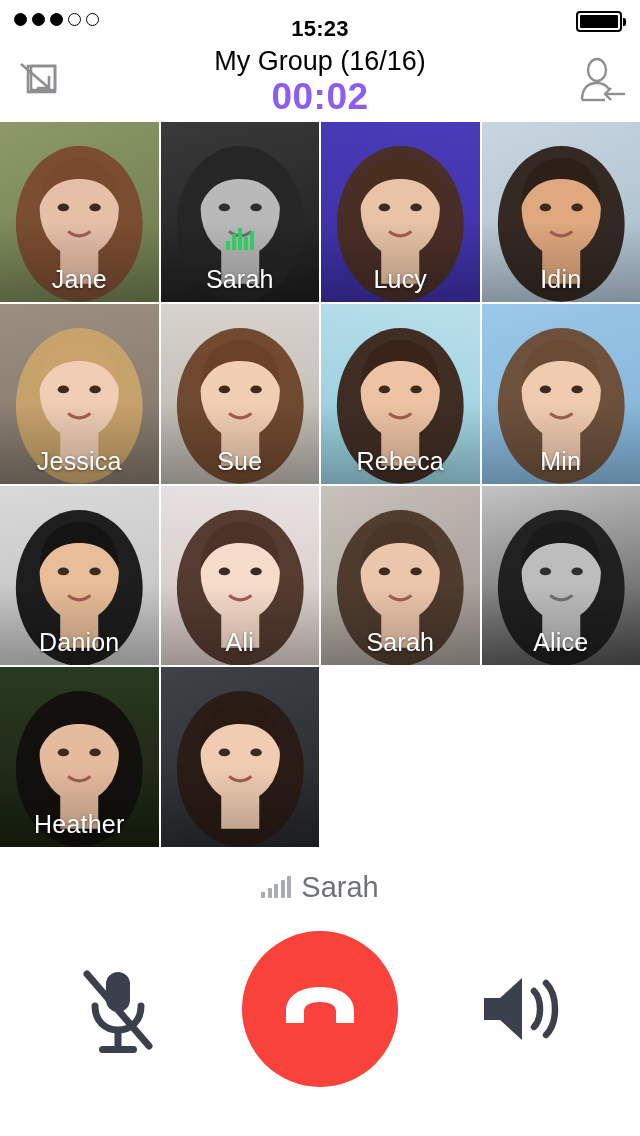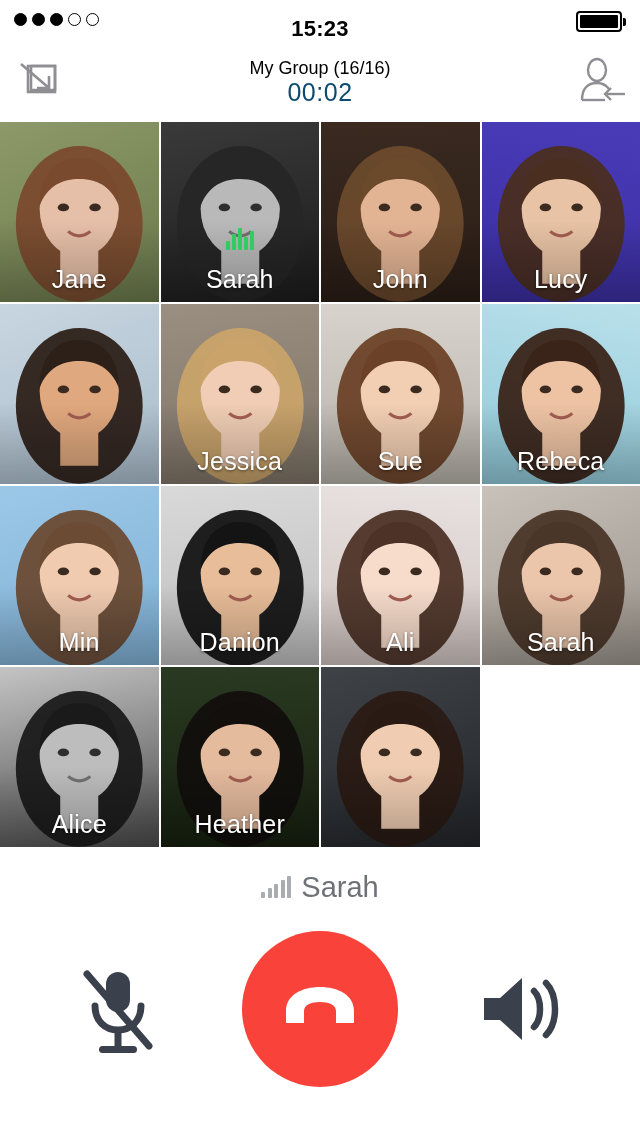--- a/index.html
+++ b/index.html
@@ -34,22 +34,22 @@
   }
   .batt-fill { width: 100%; height: 100%; background: #000; border-radius: 1px; }
   .batt-cap { width: 3px; height: 8px; background: #000; border-radius: 0 2px 2px 0; margin-left: 1.5px; }
 
   
   .header {
     position: relative; height: 80px; width: 100%;
     display: flex; align-items: center; justify-content: center;
   }
   .header-center { text-align: center; line-height: 1.12; }
-  .group-title { font-size: 18px; color: #000; font-weight: 400; }
-  .call-timer { font-size: 25px; color: #0c4a6e; font-weight: normal; letter-spacing: 0.5px; }
+  .group-title { font-size: 27px; color: #000; font-weight: 400; }
+  .call-timer { font-size: 37px; color: #8b5cf6; font-weight: bold; letter-spacing: 0.5px; }
   .icon-btn {
     position: absolute; top: 50%; transform: translateY(-50%);
     width: 62px; height: 62px; display: flex; align-items: center; justify-content: center;
     cursor: pointer;
   }
   .icon-btn.left { left: 8px; }
   .icon-btn.right { right: 8px; }
 
   
   .grid {
@@ -183,35 +183,20 @@
         <span class="speaking-bars">
           <i style="height: 9px; background: rgb(47, 204, 97);"></i>
           <i style="height: 16px; background: rgb(47, 204, 97);"></i>
           <i style="height: 22px; background: rgb(47, 204, 97);"></i>
           <i style="height: 13px; background: rgb(47, 204, 97);"></i>
           <i style="height: 19px; background: rgb(47, 204, 97);"></i>
         </span>
         <div class="name">Sarah</div>
       </div>
       <div class="tile">
-        <div class="photo" style="background: linear-gradient(177deg, rgb(58, 42, 32) 0%, rgb(42, 29, 22) 100%);">
-          <svg viewBox="0 0 100 120" preserveAspectRatio="none" style="position: absolute; inset: 0px; width: 100%; height: 100%;">
-            <ellipse cx="50" cy="68" rx="40" ry="52" fill="#6b4a2c" opacity="0.95"></ellipse>
-            <rect x="38" y="78" width="24" height="30" fill="#e3b494"></rect>
-            <ellipse cx="50" cy="58" rx="25" ry="32" fill="#e3b494"></ellipse>
-            <path d="M25 56 C25 32 38 24 50 24 C62 24 75 32 75 56 C70 42 60 38 50 38 C40 38 30 42 25 56 Z" fill="#6b4a2c"></path>
-            <ellipse cx="40" cy="57" rx="3.6" ry="2.6" fill="#3a2a20"></ellipse>
-            <ellipse cx="60" cy="57" rx="3.6" ry="2.6" fill="#3a2a20"></ellipse>
-            <path d="M43 73 Q50 79 57 73" fill="none" stroke="#a35e52" stroke-width="2"></path>
-          </svg>
-          <div style="position: absolute; inset: 0px; background: linear-gradient(rgba(0, 0, 0, 0) 55%, rgba(0, 0, 0, 0.25) 100%);"></div>
-        </div>
-        <div class="name">John</div>
-      </div>
-      <div class="tile">
         <div class="photo" style="background: linear-gradient(188deg, rgb(74, 59, 184) 0%, rgb(58, 46, 160) 100%);">
           <svg viewBox="0 0 100 120" preserveAspectRatio="none" style="position: absolute; inset: 0px; width: 100%; height: 100%;">
             <ellipse cx="50" cy="68" rx="40" ry="52" fill="#4a2e20" opacity="0.95"></ellipse>
             <rect x="38" y="78" width="24" height="30" fill="#e8c3a5"></rect>
             <ellipse cx="50" cy="58" rx="25" ry="32" fill="#e8c3a5"></ellipse>
             <path d="M25 56 C25 32 38 24 50 24 C62 24 75 32 75 56 C70 42 60 38 50 38 C40 38 30 42 25 56 Z" fill="#4a2e20"></path>
             <ellipse cx="40" cy="57" rx="3.6" ry="2.6" fill="#3a2a20"></ellipse>
             <ellipse cx="60" cy="57" rx="3.6" ry="2.6" fill="#3a2a20"></ellipse>
             <path d="M43 73 Q50 79 57 73" fill="none" stroke="#a35e52" stroke-width="2"></path>
           </svg>
@@ -225,20 +210,21 @@
             <ellipse cx="50" cy="68" rx="40" ry="52" fill="#2d2019" opacity="0.95"></ellipse>
             <rect x="38" y="78" width="24" height="30" fill="#e0a87e"></rect>
             <ellipse cx="50" cy="58" rx="25" ry="32" fill="#e0a87e"></ellipse>
             <path d="M25 56 C25 32 38 24 50 24 C62 24 75 32 75 56 C70 42 60 38 50 38 C40 38 30 42 25 56 Z" fill="#2d2019"></path>
             <ellipse cx="40" cy="57" rx="3.6" ry="2.6" fill="#3a2a20"></ellipse>
             <ellipse cx="60" cy="57" rx="3.6" ry="2.6" fill="#3a2a20"></ellipse>
             <path d="M43 73 Q50 79 57 73" fill="none" stroke="#a35e52" stroke-width="2"></path>
           </svg>
           <div style="position: absolute; inset: 0px; background: linear-gradient(rgba(0, 0, 0, 0) 55%, rgba(0, 0, 0, 0.25) 100%);"></div>
         </div>
+        <div class="name">Idin</div>
       </div>
       <div class="tile">
         <div class="photo" style="background: linear-gradient(170deg, rgb(155, 143, 130) 0%, rgb(125, 114, 101) 100%);">
           <svg viewBox="0 0 100 120" preserveAspectRatio="none" style="position: absolute; inset: 0px; width: 100%; height: 100%;">
             <ellipse cx="50" cy="68" rx="40" ry="52" fill="#c9a36a" opacity="0.95"></ellipse>
             <rect x="38" y="78" width="24" height="30" fill="#f0cdb4"></rect>
             <ellipse cx="50" cy="58" rx="25" ry="32" fill="#f0cdb4"></ellipse>
             <path d="M25 56 C25 32 38 24 50 24 C62 24 75 32 75 56 C70 42 60 38 50 38 C40 38 30 42 25 56 Z" fill="#c9a36a"></path>
             <ellipse cx="40" cy="57" rx="3.6" ry="2.6" fill="#3a2a20"></ellipse>
             <ellipse cx="60" cy="57" rx="3.6" ry="2.6" fill="#3a2a20"></ellipse>

